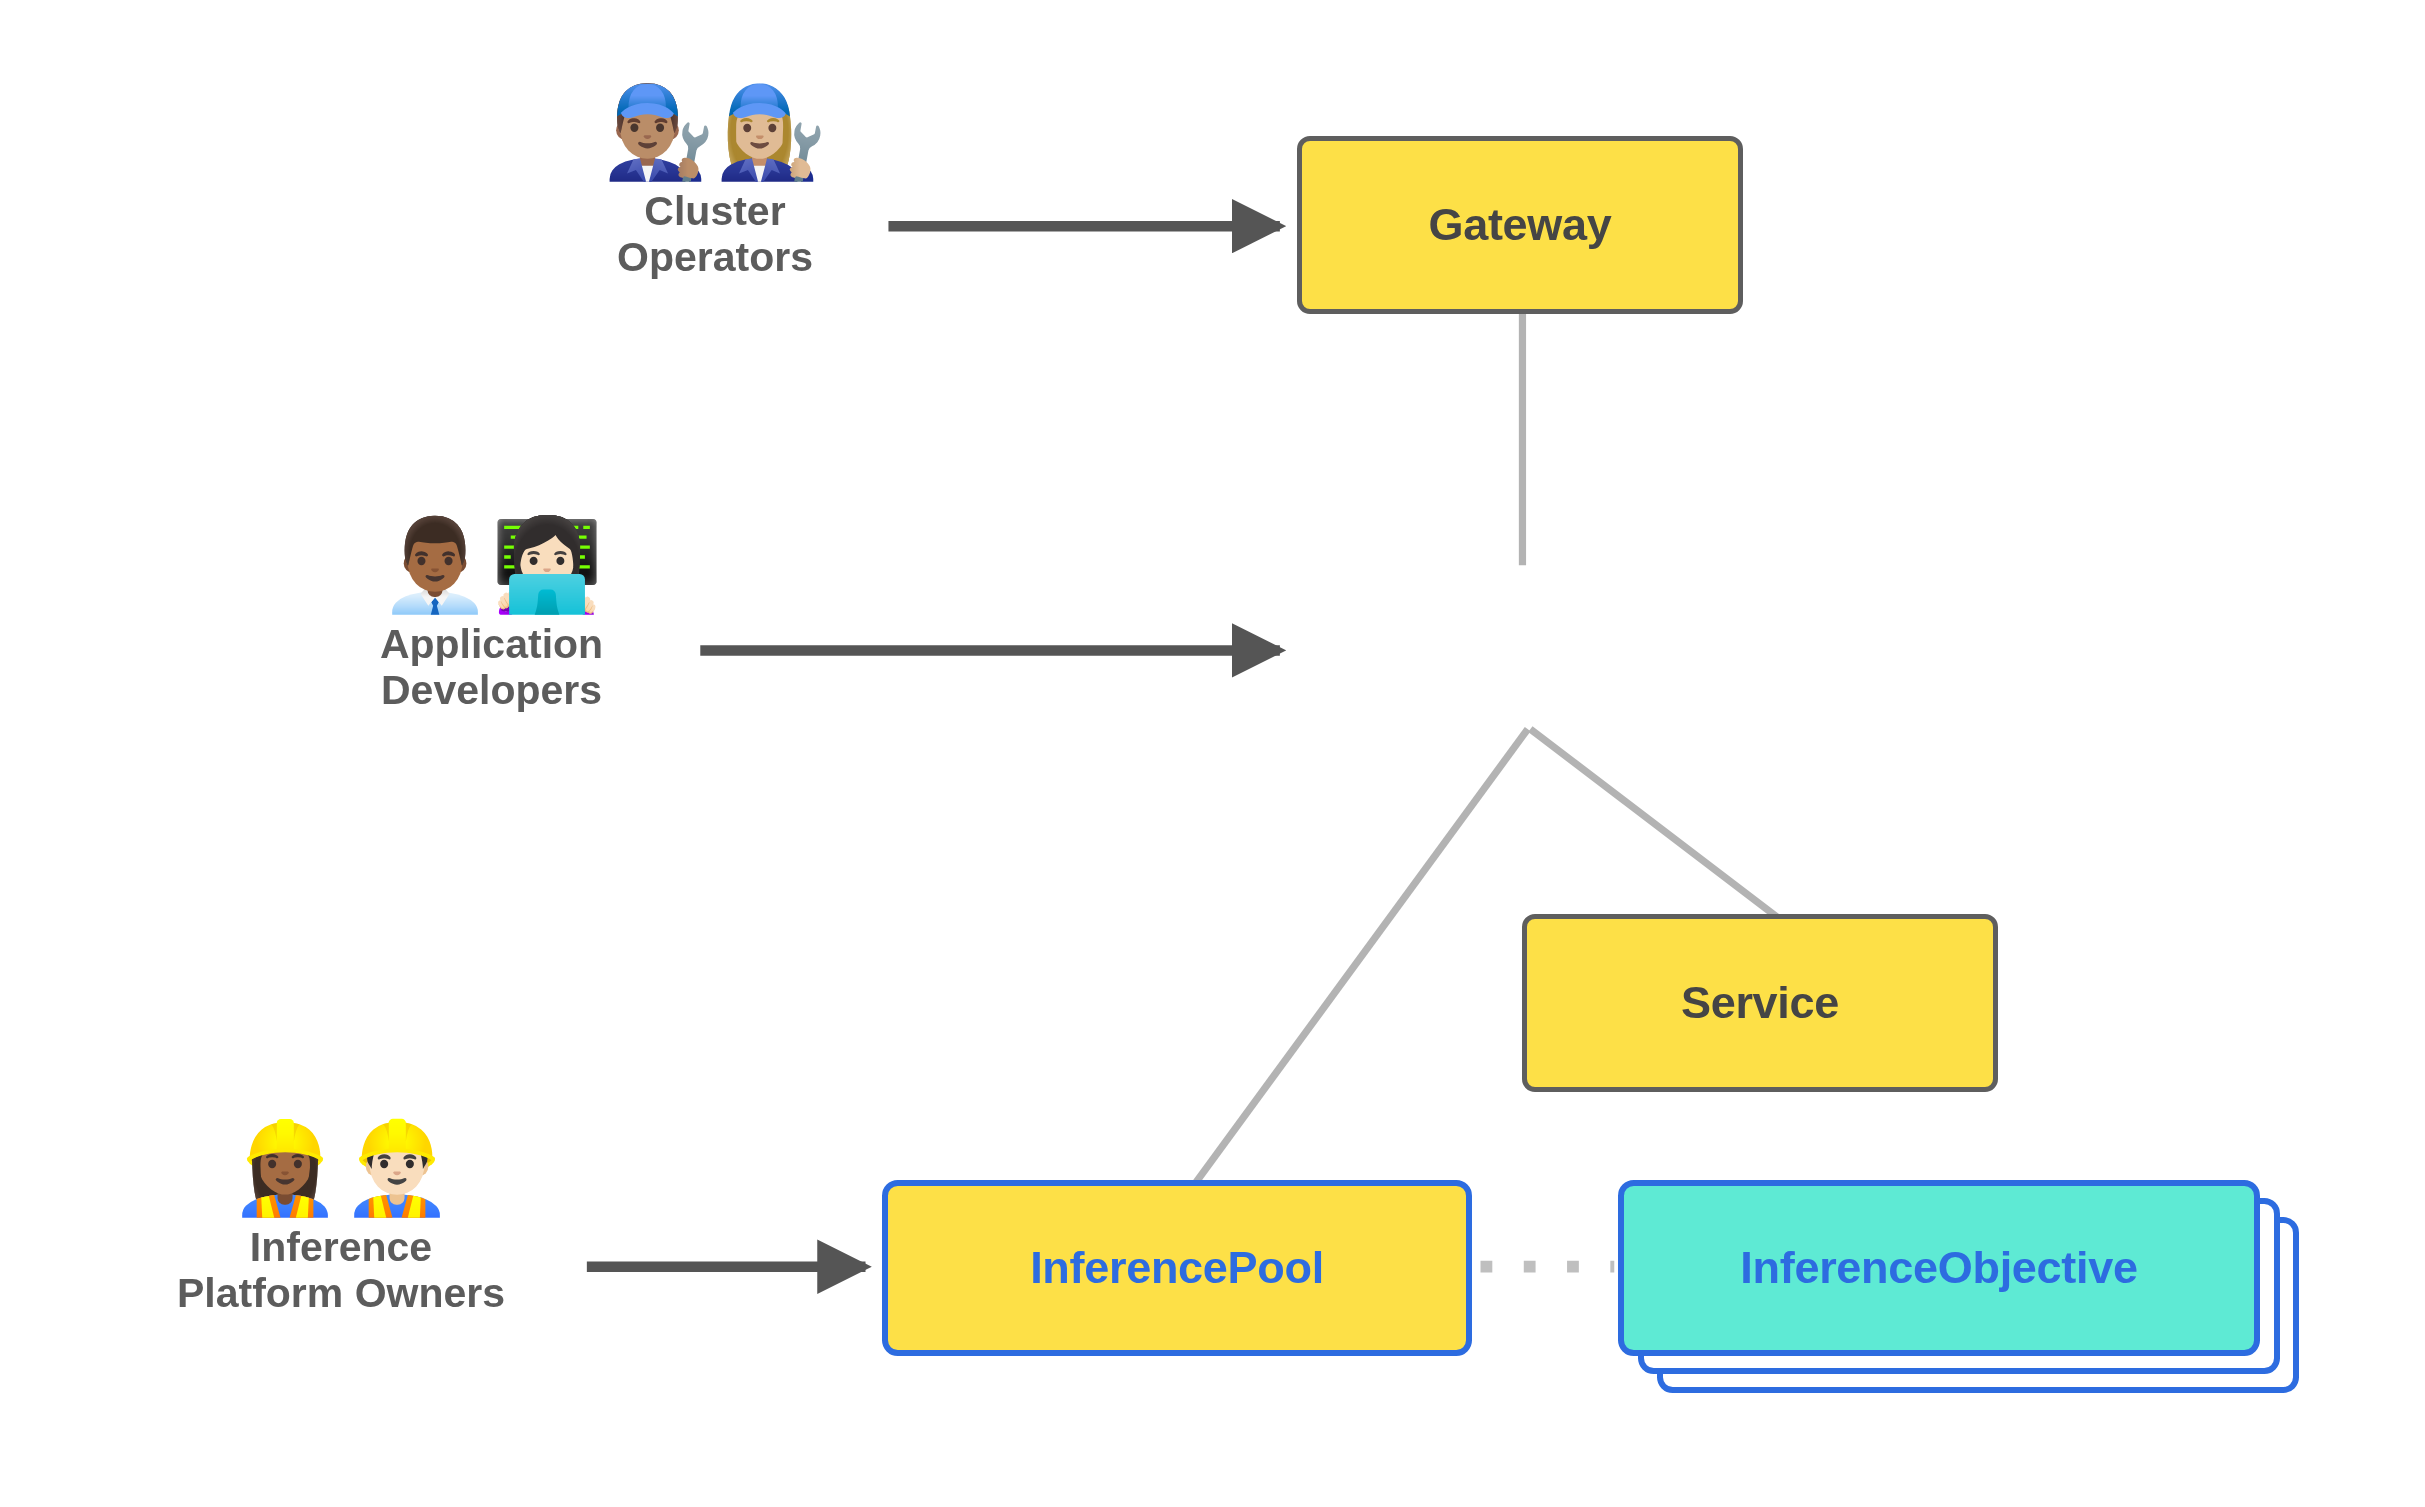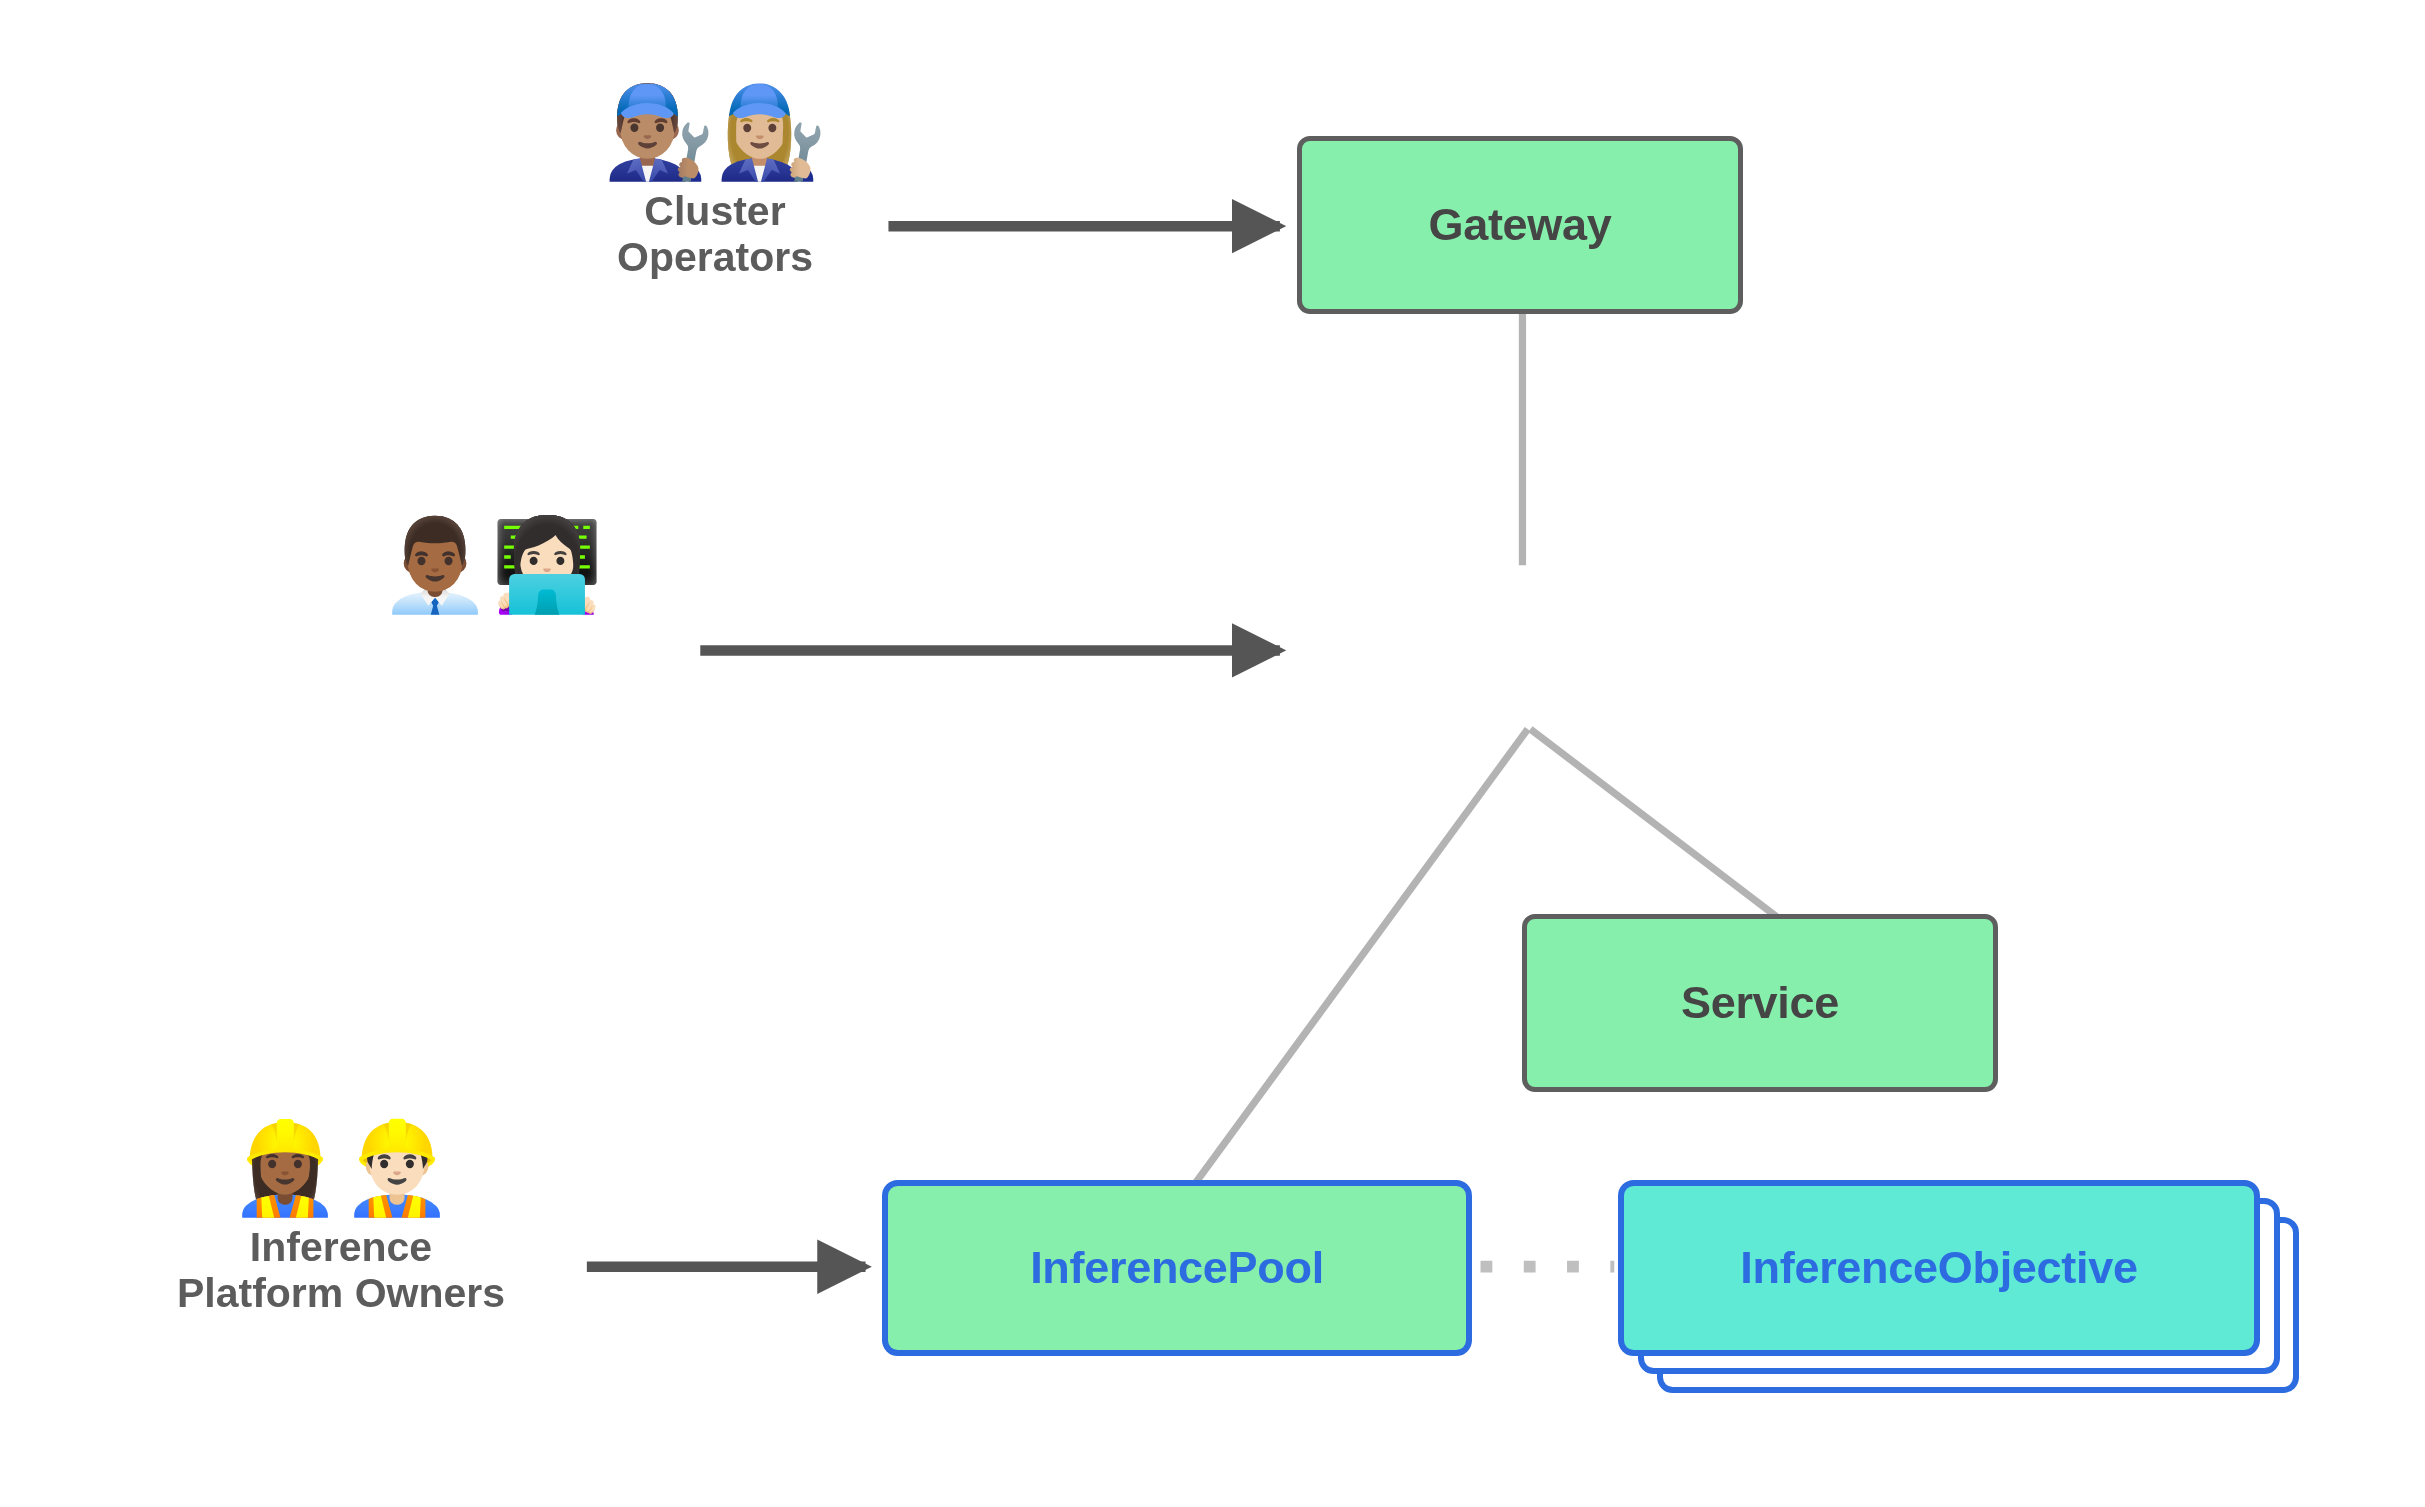--- a/index.html
+++ b/index.html
@@ -53,21 +53,21 @@
     font-weight: 700;
     line-height: 1.12;
     white-space: pre-line;
     margin-top: 9.2px;
   }
 
   
   .node {
     position: absolute;
     box-sizing: border-box;
-    background: #86efac;
+    background: #fde047;
     display: flex;
     align-items: center;
     justify-content: center;
     border-radius: 13px;
     text-align: right;
   }
   .node-gray {
     border: 5.2px solid #5e5e5e;
   }
   .node-gray .node-label {
@@ -150,20 +150,22 @@
     </div>
     <div class="persona-label">Cluster
 Operators</div>
   </div>
 
   <div class="persona" style="left:249px; top:518px; width:485px;">
     <div class="persona-emojis">
       <span>👨🏾‍💼</span>
       <span>👩🏻‍💻</span>
     </div>
+    <div class="persona-label">Application
+Developers</div>
   </div>
 
   <div class="persona" style="left:79px; top:1121px; width:524px;">
     <div class="persona-emojis">
       <span>👷🏾‍♀️</span>
       <span>👷🏻‍♂️</span>
     </div>
     <div class="persona-label">Inference
 Platform Owners</div>
   </div>

